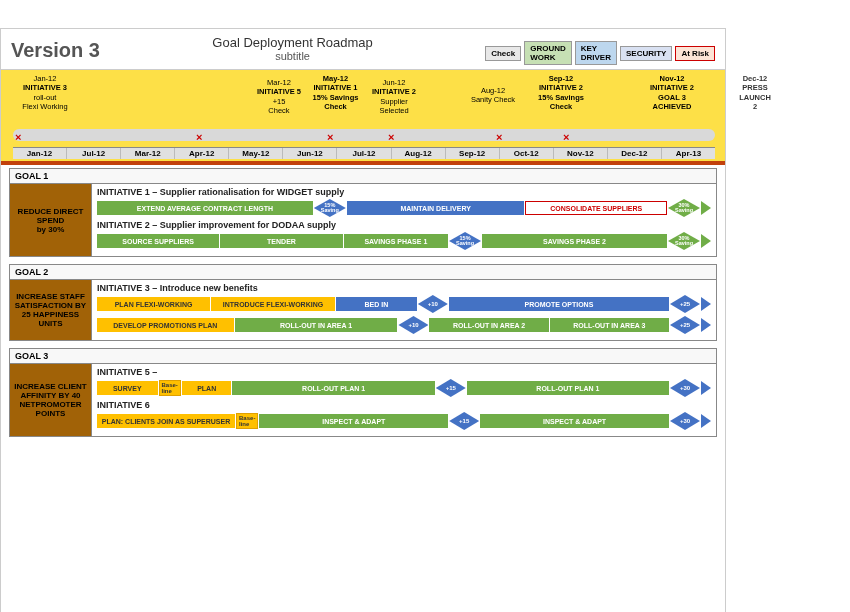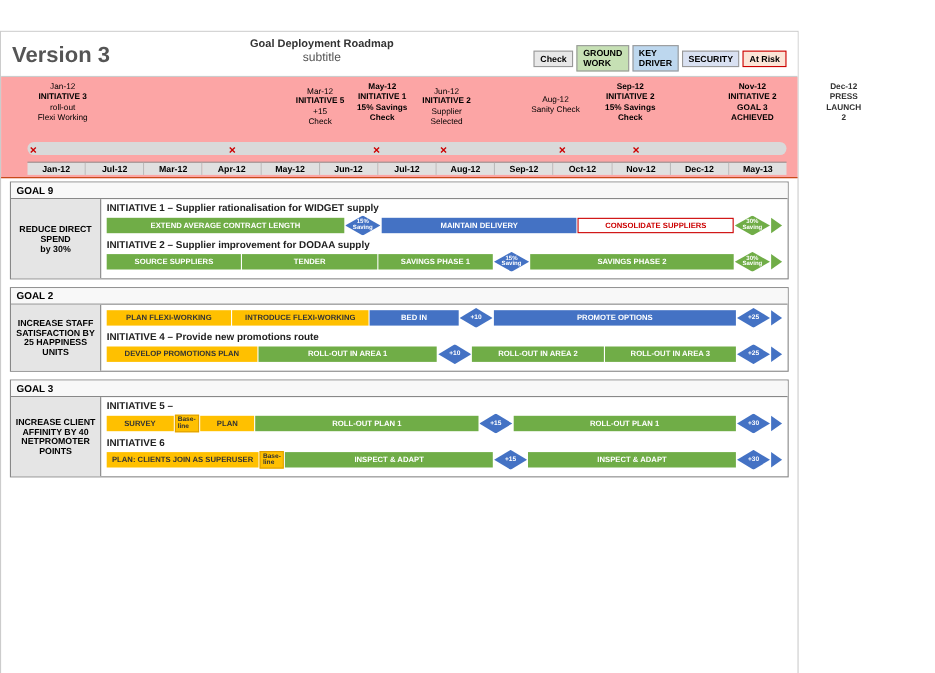--- a/index.html
+++ b/index.html
@@ -32,22 +32,22 @@
       font-size: 20px;
       font-weight: bold;
       color: #555;
       margin-top: 4px;
     }
     .title-center {
       text-align: center;
       flex: 1;
     }
     .main-title {
-      font-size: 10px;
-      font-weight: bold;
+      font-size: 13px;
+      font-weight: normal;
       color: #333;
     }
     .subtitle {
       font-size: 11px;
       color: #555;
     }
     .date-text {
       font-size: 9px;
       color: #777;
     }
@@ -65,24 +65,24 @@
       background: #fff;
     }
     .legend-item.check { background: #e8e8e8; }
     .legend-item.ground { background: #c6e0b4; }
     .legend-item.key { background: #bdd7ee; }
     .legend-item.security { background: #d9e1f2; }
     .legend-item.atrisk { background: #fce4d6; border: 1px solid #c00; }
 
     
     .timeline-section {
-      background: #fca5a5;
-      padding: 4px 10px 2px 24px;
+      background: #fde047;
+      padding: 4px 10px 2px 12px;
       position: relative;
-      border-bottom: 1px solid #c2410c;
+      border-bottom: 4px solid #c2410c;
     }
     .page-num {
       position: absolute;
       bottom: 4px;
       right: 10px;
       font-size: 8px;
       color: #666;
     }
     
     .tl-container {
@@ -140,21 +140,21 @@
     .goal-left {
       width: 82px;
       border-right: 1.5px solid #888;
       display: flex;
       align-items: center;
       justify-content: center;
       text-align: center;
       padding: 4px 3px;
       font-size: 8px;
       font-weight: bold;
-      background: #e5e5e5;
+      background: #a16207;
     }
     .goal-right {
       flex: 1;
       padding: 3px 5px;
     }
     .init-section {
       margin-bottom: 3px;
     }
     .init-title {
       font-size: 9px;
@@ -281,29 +281,29 @@
         <div class="month-item">Mar-12</div>
         <div class="month-item">Apr-12</div>
         <div class="month-item">May-12</div>
         <div class="month-item">Jun-12</div>
         <div class="month-item">Jul-12</div>
         <div class="month-item">Aug-12</div>
         <div class="month-item">Sep-12</div>
         <div class="month-item">Oct-12</div>
         <div class="month-item">Nov-12</div>
         <div class="month-item">Dec-12</div>
-        <div class="month-item">May-13</div>
+        <div class="month-item">Apr-13</div>
       </div>
     </div>
   </div>
 
   <div style="padding: 3px 8px; display:flex; flex-direction:column; gap:3px;">
 
     <div class="goal-outer">
-      <div style="padding:2px 5px; font-weight:bold; font-size:9px; border-bottom:1px solid #888; background:#f8f8f8;">GOAL 9</div>
+      <div style="padding:2px 5px; font-weight:bold; font-size:9px; border-bottom:1px solid #888; background:#f8f8f8;">GOAL 1</div>
       <div class="goal-header-row">
         <div class="goal-left">REDUCE DIRECT SPEND<br>by 30%</div>
         <div class="goal-right">
 
           <div class="init-section">
             <div class="init-title">INITIATIVE 1 – Supplier rationalisation for WIDGET supply</div>
             <div class="g-row">
               <div class="b bg" style="flex:2.2;">EXTEND AVERAGE CONTRACT LENGTH</div>
               <div class="dia dia-blue" style="width:32px;height:18px;">
                   <span style="font-size:5.5px;color:#fff;text-align:center;line-height:1;">15%<br>Saving</span>
@@ -337,37 +337,37 @@
       </div>
     </div>
 
     <div class="goal-outer">
       <div style="padding:2px 5px; font-weight:bold; font-size:9px; border-bottom:1px solid #888; background:#f8f8f8;">GOAL 2</div>
       <div class="goal-header-row">
         <div class="goal-left">INCREASE STAFF SATISFACTION BY 25 HAPPINESS UNITS</div>
         <div class="goal-right">
 
           <div class="init-section">
+            <div class="init-title">INITIATIVE 3 – Introduce new benefits</div>
             <div class="g-row">
               <div class="b by" style="flex:1;">PLAN FLEXI-WORKING</div>
               <div class="b by" style="flex:1.1;">INTRODUCE FLEXI-WORKING</div>
               <div class="b bb" style="flex:0.7;">BED IN</div>
               <div class="dia dia-blue" style="width:30px;height:18px;">
                   <span style="font-size:6px;color:#fff;">+10</span>
                 </div>
               <div class="b bb" style="flex:2;">PROMOTE OPTIONS</div>
               <div class="dia dia-blue" style="width:30px;height:18px;">
                   <span style="font-size:6px;color:#fff;">+25</span>
                 </div>
               <div class="arr arr-blue"></div>
             </div>
           </div>
 
           <div class="init-section">
-            <div class="init-title">INITIATIVE 4 – Provide new promotions route</div>
             <div class="g-row">
               <div class="b by" style="flex:1.5;">DEVELOP PROMOTIONS PLAN</div>
               <div class="b bg" style="flex:1.8;">ROLL-OUT IN AREA 1</div>
               <div class="dia dia-blue" style="width:30px;height:18px;">
                   <span style="font-size:6px;color:#fff;">+10</span>
                 </div>
               <div class="b bg" style="flex:1.3;">ROLL-OUT IN AREA 2</div>
               <div class="b bg" style="flex:1.3;">ROLL-OUT IN AREA 3</div>
               <div class="dia dia-blue" style="width:30px;height:18px;">
                   <span style="font-size:6px;color:#fff;">+25</span>

